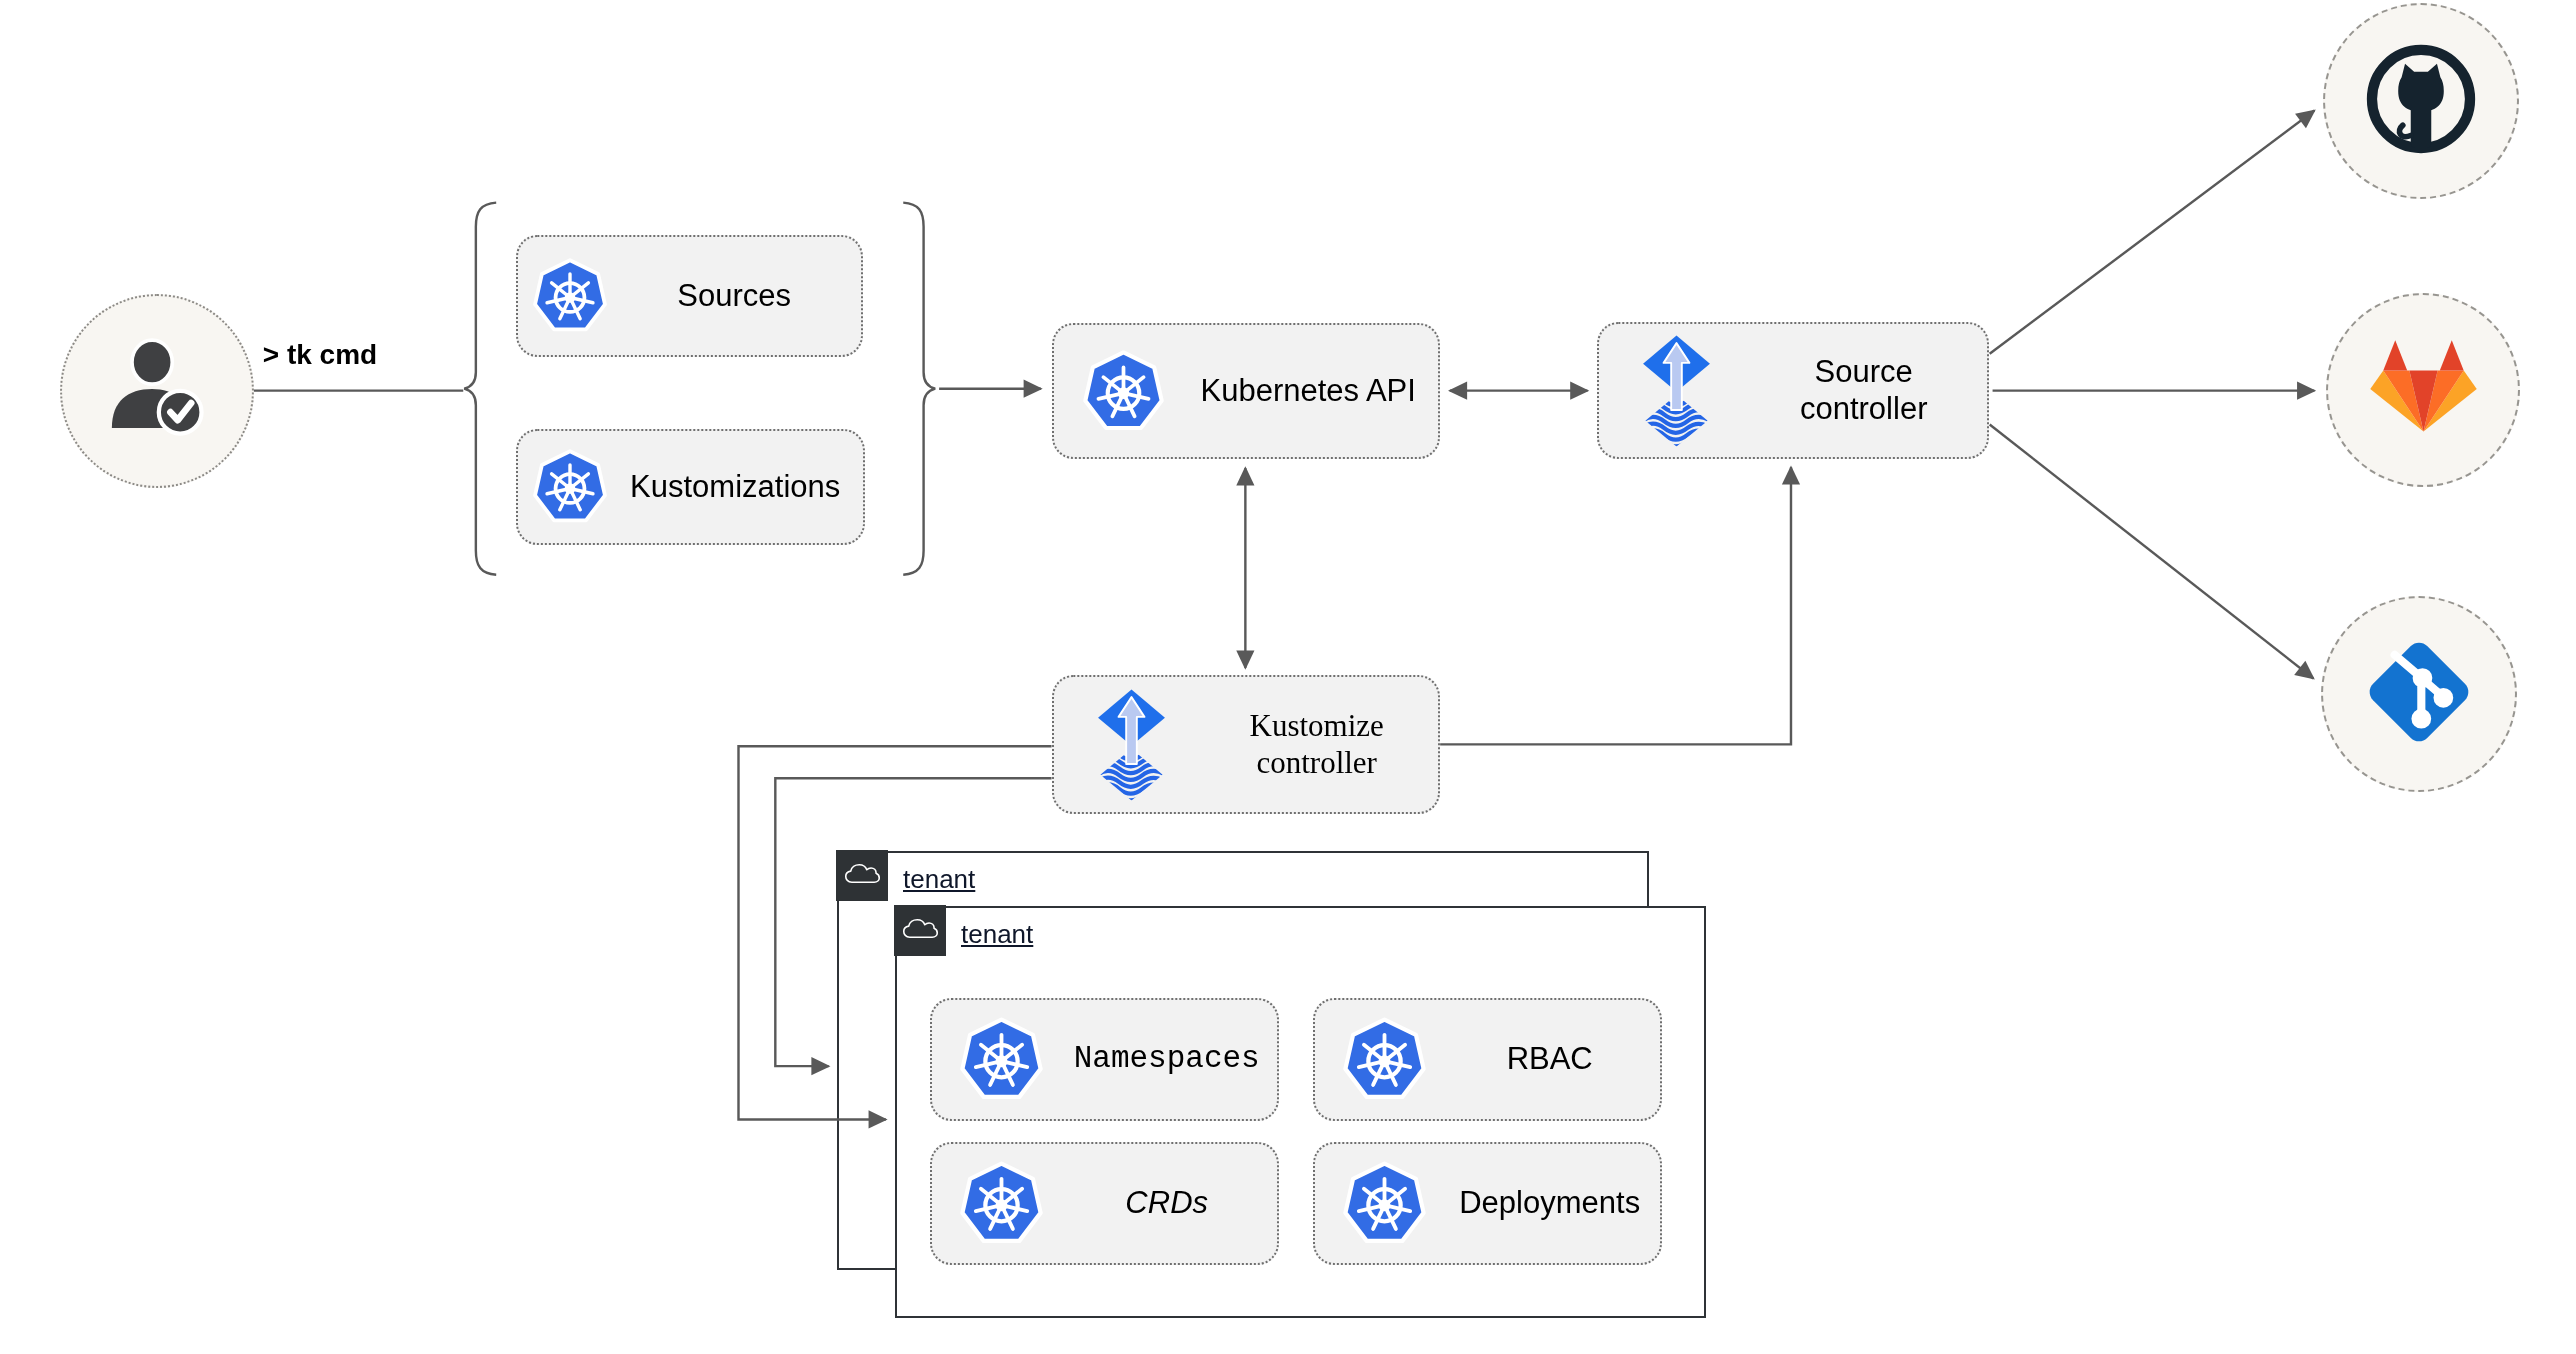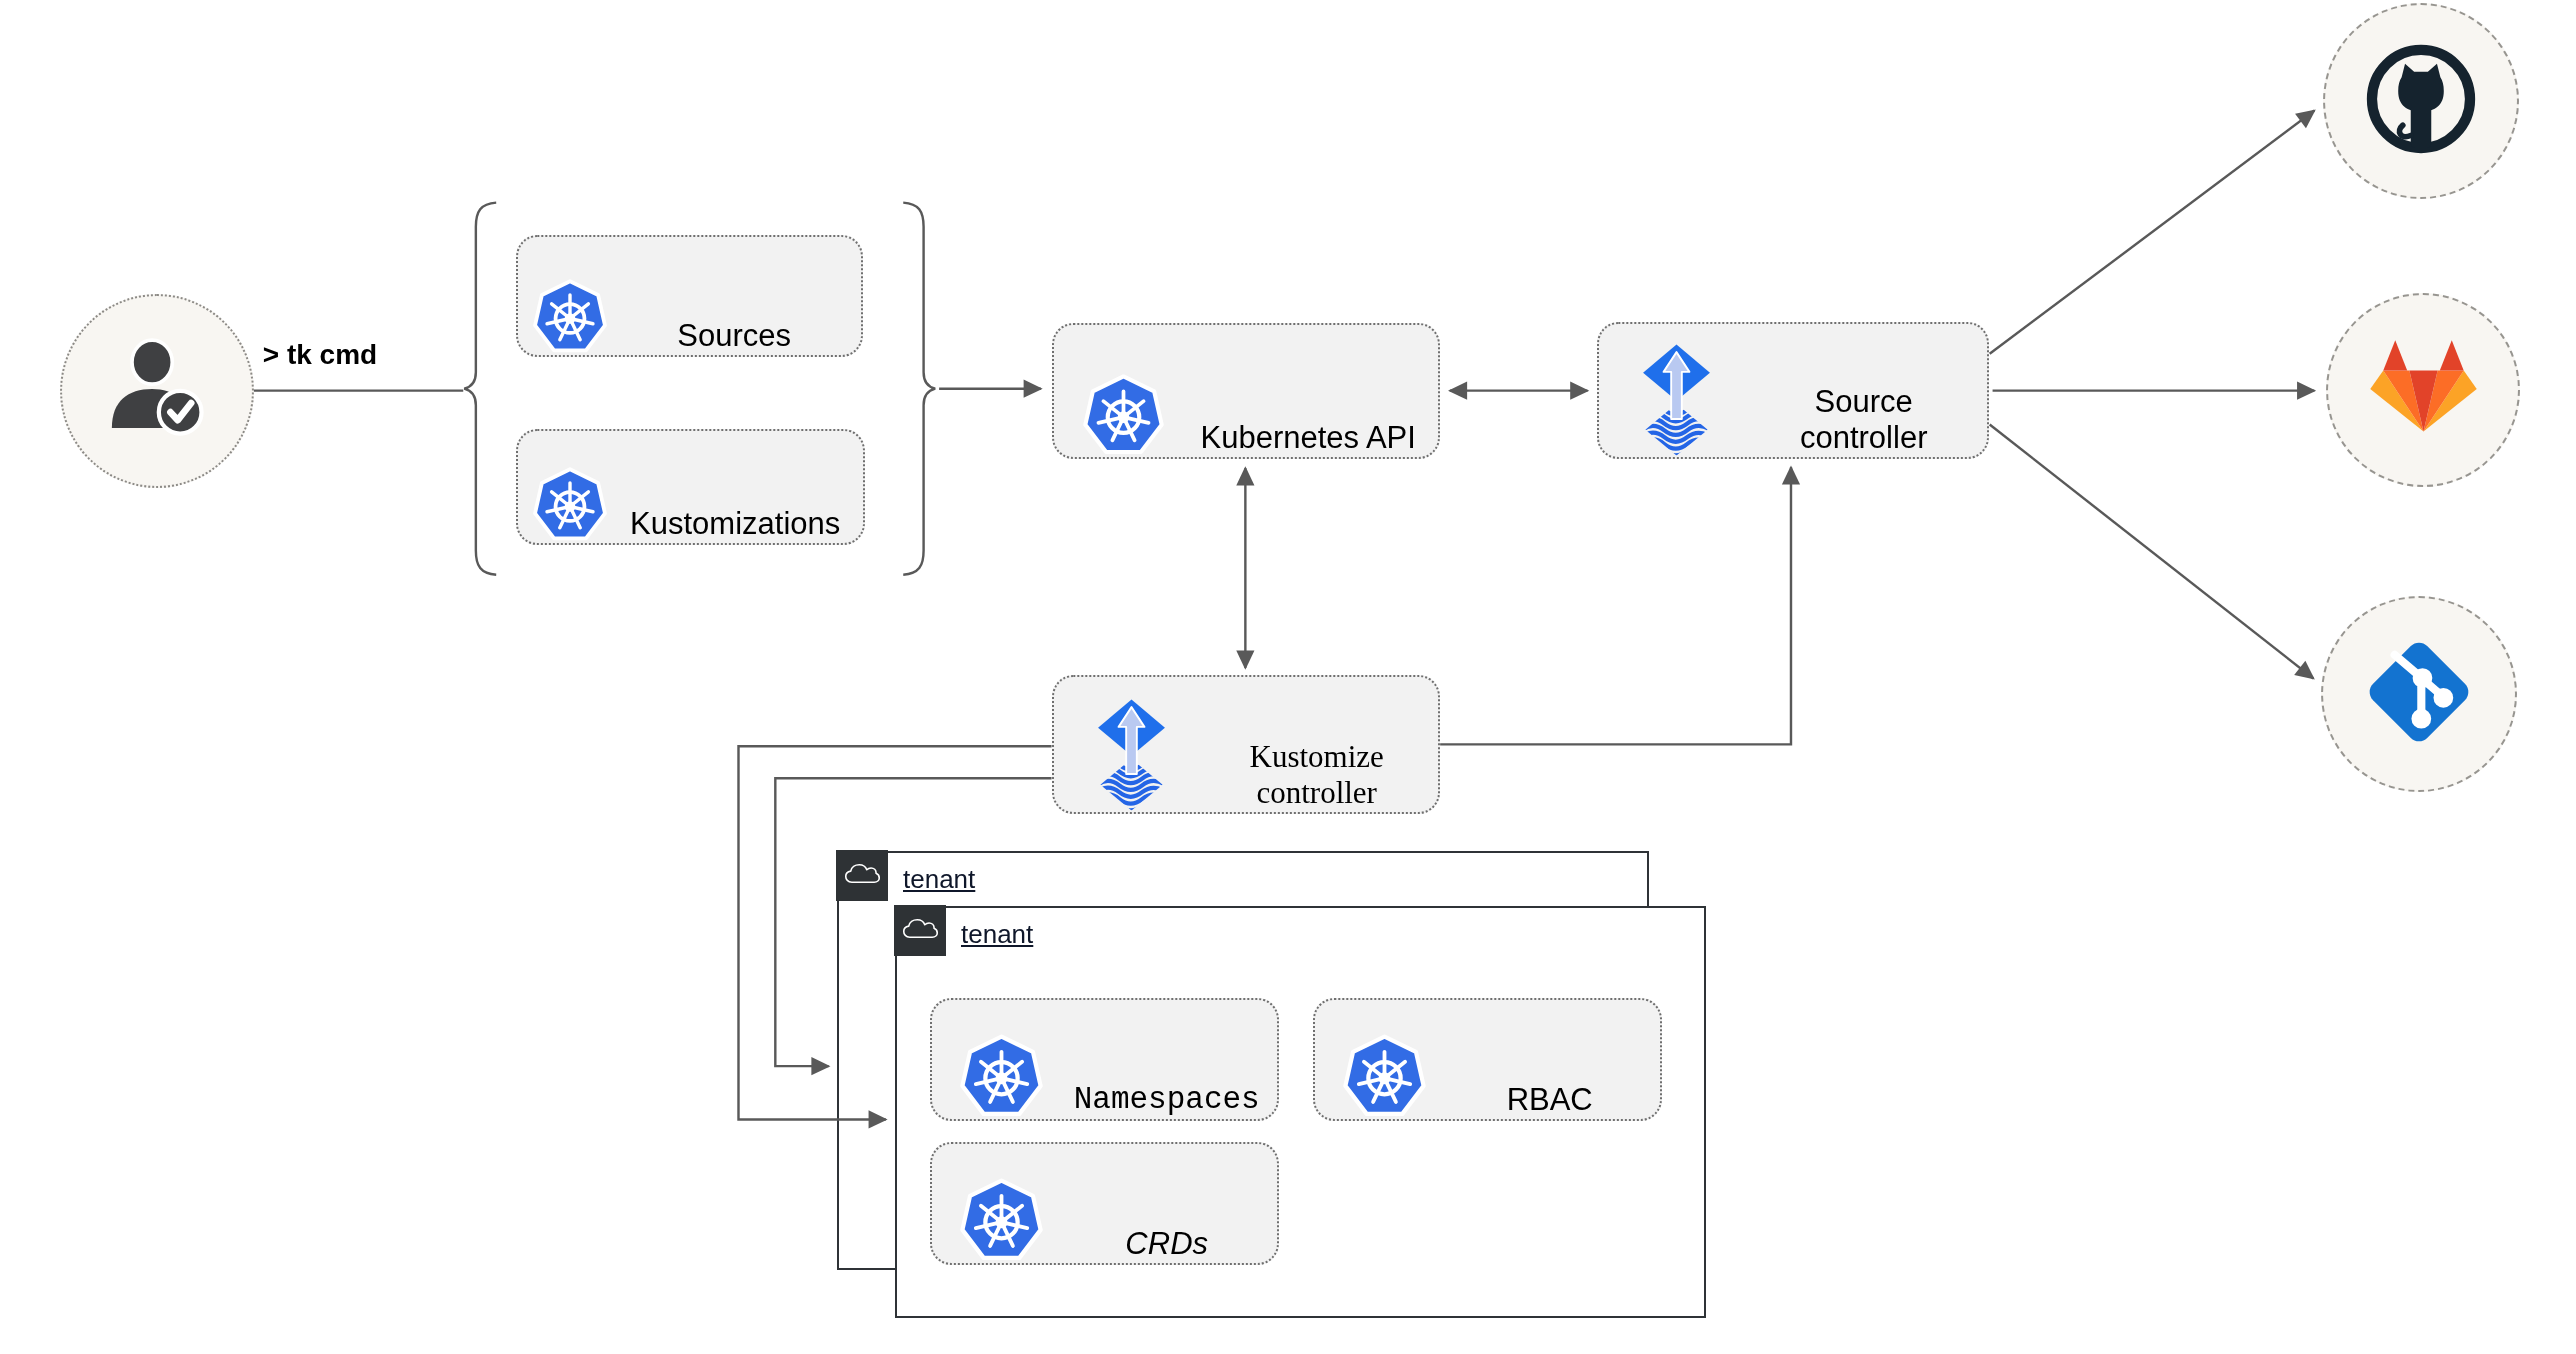--- a/index.html
+++ b/index.html
@@ -5,21 +5,21 @@
   html,body{margin:0;padding:0;background:#ffffff;}
   .canvas{
     position:relative;width:2576px;height:1355px;background:#ffffff;overflow:hidden;
     font-family:"Liberation Sans","DejaVu Sans",sans-serif;color:#000;
   }
   svg.connectors{position:absolute;left:0;top:0;z-index:6;pointer-events:none;}
   .defs-holder{position:absolute;width:0;height:0;overflow:hidden;}
 
   
   .node{
-    position:absolute;display:flex;align-items:flex-end;
+    position:absolute;display:flex;align-items:center;
     background:#f2f2f2;border:2.4px dotted #6f6f6f;border-radius:21.3px;
     box-sizing:border-box;z-index:2;
   }
   .node .icon{display:flex;align-items:center;justify-content:center;flex:0 0 auto;}
   .node .label{
     flex:1;display:flex;align-items:center;justify-content:center;
     text-align:center;font-size:31px;line-height:1.18;padding-right:13.6px;color:#000;
   }
   .icon-w-sm{width:103px;}
   .icon-w-md{width:138px;}
@@ -275,20 +275,28 @@
 
   <div class="node n-crds">
     <span class="icon icon-w-md">
       <svg width="85" height="85" viewBox="0 0 88 88">
           <use href="#sym-k8s"></use>
         </svg>
     </span>
     <span class="label">CRDs</span>
   </div>
 
+  <div class="node n-deployments">
+    <span class="icon icon-w-md">
+      <svg width="85" height="85" viewBox="0 0 88 88">
+          <use href="#sym-k8s"></use>
+        </svg>
+    </span>
+    <span class="label">Deployments</span>
+  </div>
 
   <div class="circle c-github">
     <span>
       <svg width="114" height="114" viewBox="0 0 118 118">
           <use href="#sym-github"></use>
         </svg>
     </span>
   </div>
 
   <div class="circle c-gitlab">

